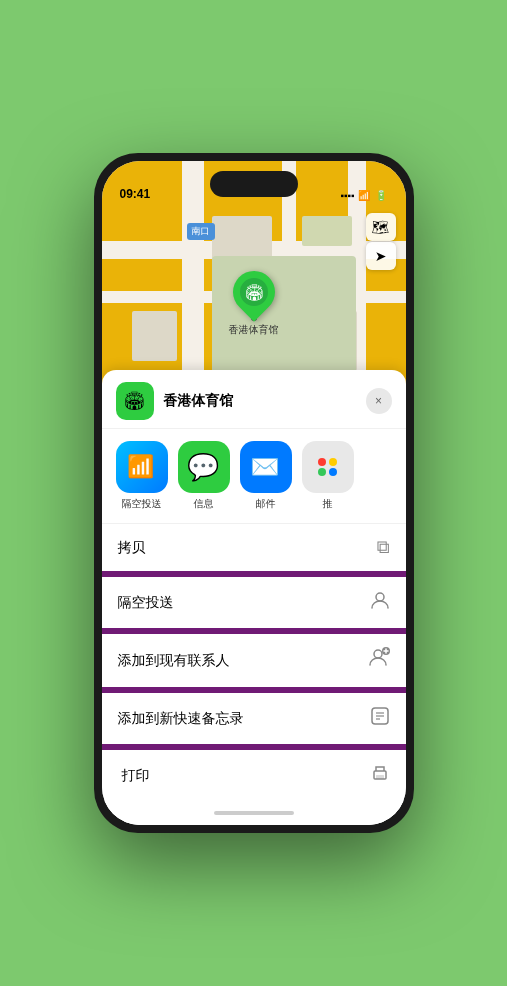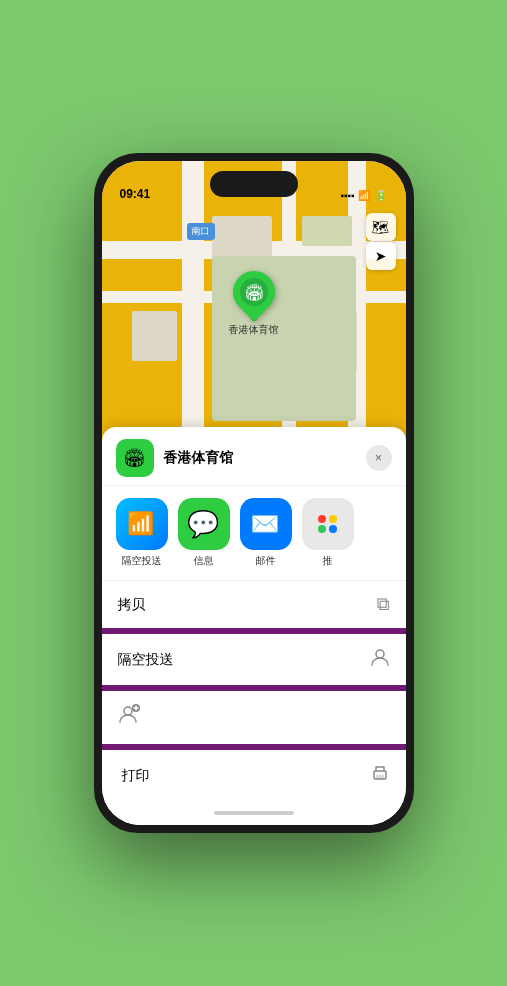--- a/index.html
+++ b/index.html
@@ -445,31 +445,43 @@
         <span class="action-label">隔空投送</span>
         <span class="action-icon" style="font-size:18px;">
           <svg width="20" height="20" viewBox="0 0 20 20" fill="none">
             <circle cx="10" cy="7" r="4" stroke="#888" stroke-width="1.5"></circle>
             <path d="M2 18c0-4 3.6-7 8-7s8 3 8 7" stroke="#888" stroke-width="1.5" stroke-linecap="round"></path>
           </svg>
         </span>
       </div>
 
       <div class="action-row">
+        <span class="action-label">添加到现有联系人</span>
         <span class="action-icon">
           <svg width="22" height="22" viewBox="0 0 22 22" fill="none">
             <circle cx="10" cy="7" r="4" stroke="#888" stroke-width="1.5"></circle>
             <path d="M2 18c0-4 3.6-7 8-7s8 3 8 7" stroke="#888" stroke-width="1.5" stroke-linecap="round"></path>
             <circle cx="18" cy="4" r="4" fill="#888"></circle>
             <line x1="18" y1="2" x2="18" y2="6" stroke="white" stroke-width="1.5" stroke-linecap="round"></line>
             <line x1="16" y1="4" x2="20" y2="4" stroke="white" stroke-width="1.5" stroke-linecap="round"></line>
           </svg>
         </span>
       </div>
 
+      <div class="action-row">
+        <span class="action-label">添加到新快速备忘录</span>
+        <span class="action-icon">
+          <svg width="20" height="20" viewBox="0 0 20 20" fill="none">
+            <rect x="2" y="2" width="16" height="16" rx="3" stroke="#888" stroke-width="1.5"></rect>
+            <line x1="6" y1="7" x2="14" y2="7" stroke="#888" stroke-width="1.2"></line>
+            <line x1="6" y1="10" x2="14" y2="10" stroke="#888" stroke-width="1.2"></line>
+            <line x1="6" y1="13" x2="10" y2="13" stroke="#888" stroke-width="1.2"></line>
+          </svg>
+        </span>
+      </div>
 
       <div class="action-row" style="border-bottom:none;padding-left:20px;">
         <span class="action-label">打印</span>
         <span class="action-icon">
           <svg width="20" height="20" viewBox="0 0 20 20" fill="none">
             <rect x="4" y="8" width="12" height="8" rx="1" stroke="#888" stroke-width="1.5"></rect>
             <path d="M6 8V4h8v4" stroke="#888" stroke-width="1.5"></path>
             <rect x="6" y="12" width="8" height="4" rx="0.5" fill="#888" opacity="0.3"></rect>
           </svg>
         </span>

